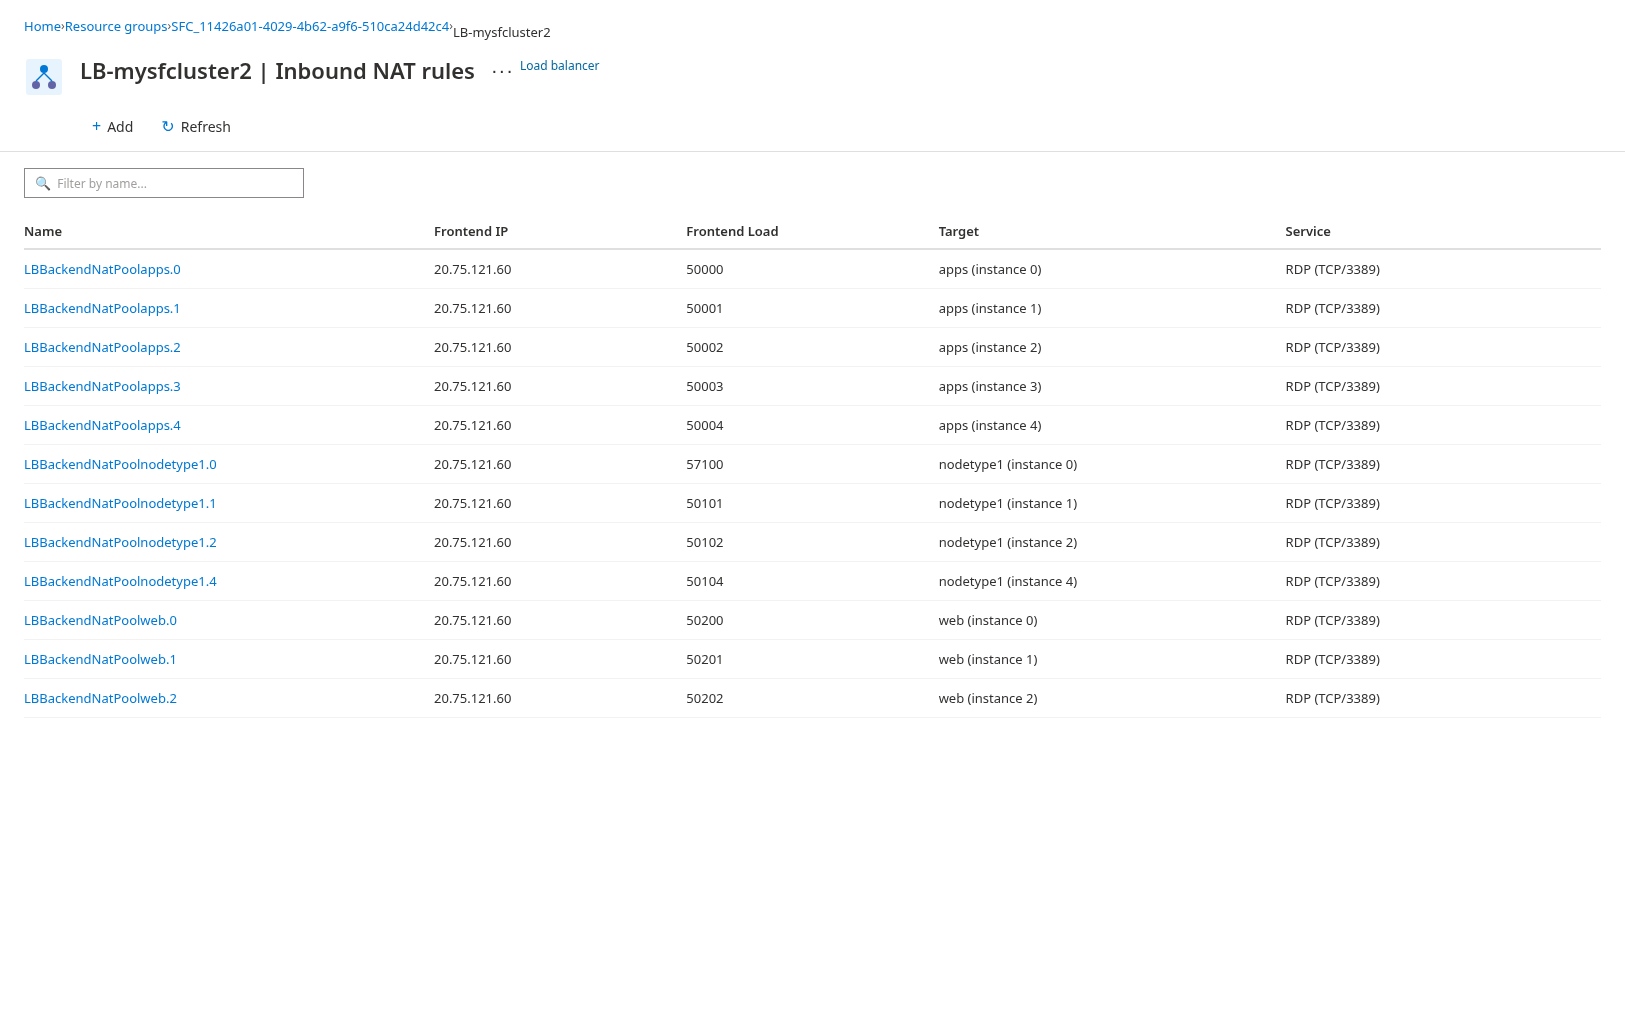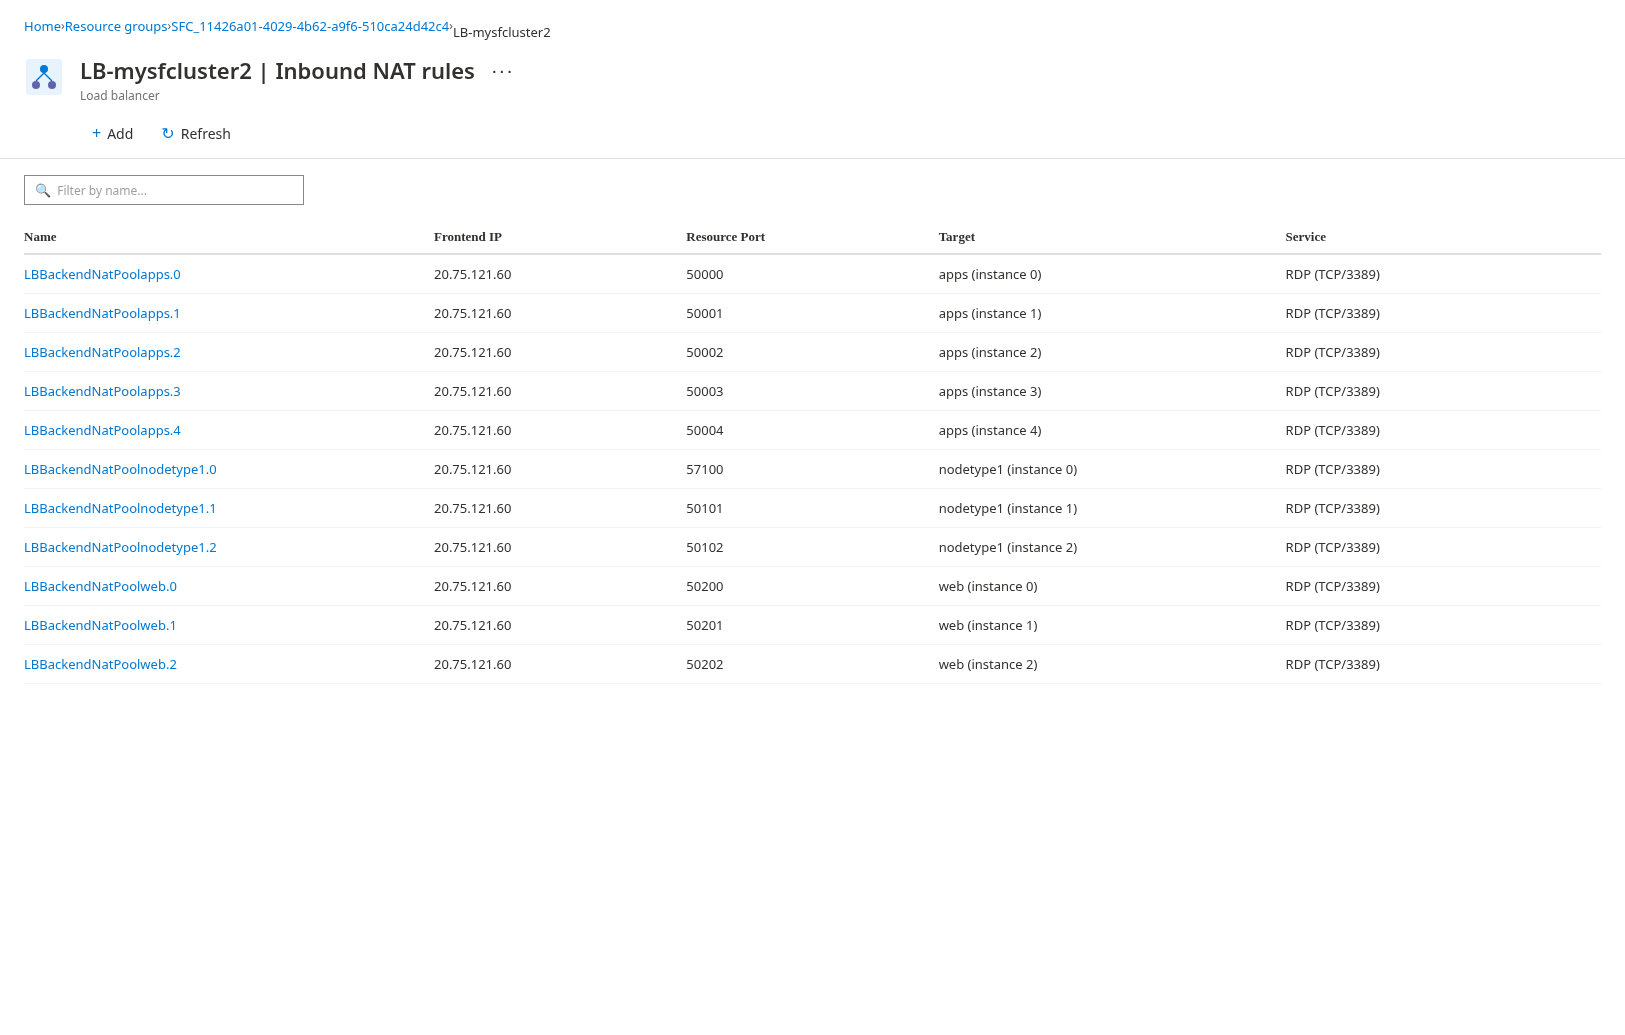--- a/index.html
+++ b/index.html
@@ -50,33 +50,33 @@
       justify-content: center;
       flex-shrink: 0;
       margin-top: 2px;
     }
     .page-icon svg {
       width: 36px;
       height: 36px;
     }
     .page-title-block {
       display: flex;
-      flex-direction: column;
+      flex-direction: row;
     }
     .page-title {
       font-size: 22px;
       font-weight: 600;
       color: #323130;
       display: flex;
       align-items: center;
       gap: 10px;
     }
     .page-subtitle {
       font-size: 12px;
-      color: #737373;
+      color: #0369a1;
       margin-top: 2px;
     }
     .ellipsis-btn {
       background: none;
       border: none;
       cursor: pointer;
       font-size: 20px;
       color: #323130;
       padding: 2px 6px;
       letter-spacing: 1px;
@@ -144,21 +144,20 @@
       margin-right: 6px;
     }
 
     
     .data-table {
       width: 100%;
       border-collapse: collapse;
     }
     .data-table thead tr {
       border-bottom: 2px solid #e1dfdd;
-      font-family: Liberation Serif, serif;
     }
     .data-table th {
       text-align: left;
       font-weight: 600;
       font-size: 13px;
       color: #323130;
       padding: 8px 12px 8px 0;
       white-space: nowrap;
     }
     .data-table tbody tr {
@@ -233,21 +232,21 @@
   <div class="filter-box">
     <span class="filter-icon">🔍</span>
     <input type="text" placeholder="Filter by name..." style="">
   </div>
 
   <table class="data-table">
     <thead>
       <tr>
         <th class="col-name">Name</th>
         <th class="col-ip">Frontend IP</th>
-        <th class="col-port">Resource Port</th>
+        <th class="col-port">Frontend Load</th>
         <th class="col-target">Target</th>
         <th class="col-service">Service</th>
       </tr>
     </thead>
     <tbody id="table-body">
     <tr>
       <td class="name-cell col-name">
         <a>LBBackendNatPoolapps.0</a>
       </td>
       <td class="col-ip">20.75.121.60</td>
@@ -313,20 +312,29 @@
       <td class="name-cell col-name">
         <a>LBBackendNatPoolnodetype1.2</a>
       </td>
       <td class="col-ip">20.75.121.60</td>
       <td class="col-port">50102</td>
       <td class="col-target">nodetype1 (instance 2)</td>
       <td class="col-service">RDP (TCP/3389)</td>
     </tr>
         <tr>
       <td class="name-cell col-name">
+        <a>LBBackendNatPoolnodetype1.4</a>
+      </td>
+      <td class="col-ip">20.75.121.60</td>
+      <td class="col-port">50104</td>
+      <td class="col-target">nodetype1 (instance 4)</td>
+      <td class="col-service">RDP (TCP/3389)</td>
+    </tr>
+        <tr>
+      <td class="name-cell col-name">
         <a>LBBackendNatPoolweb.0</a>
       </td>
       <td class="col-ip">20.75.121.60</td>
       <td class="col-port">50200</td>
       <td class="col-target">web (instance 0)</td>
       <td class="col-service">RDP (TCP/3389)</td>
     </tr>
         <tr>
       <td class="name-cell col-name">
         <a>LBBackendNatPoolweb.1</a>

